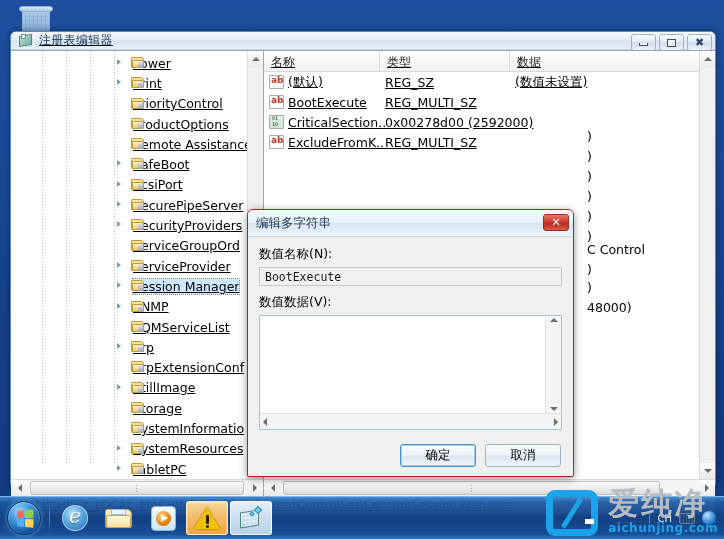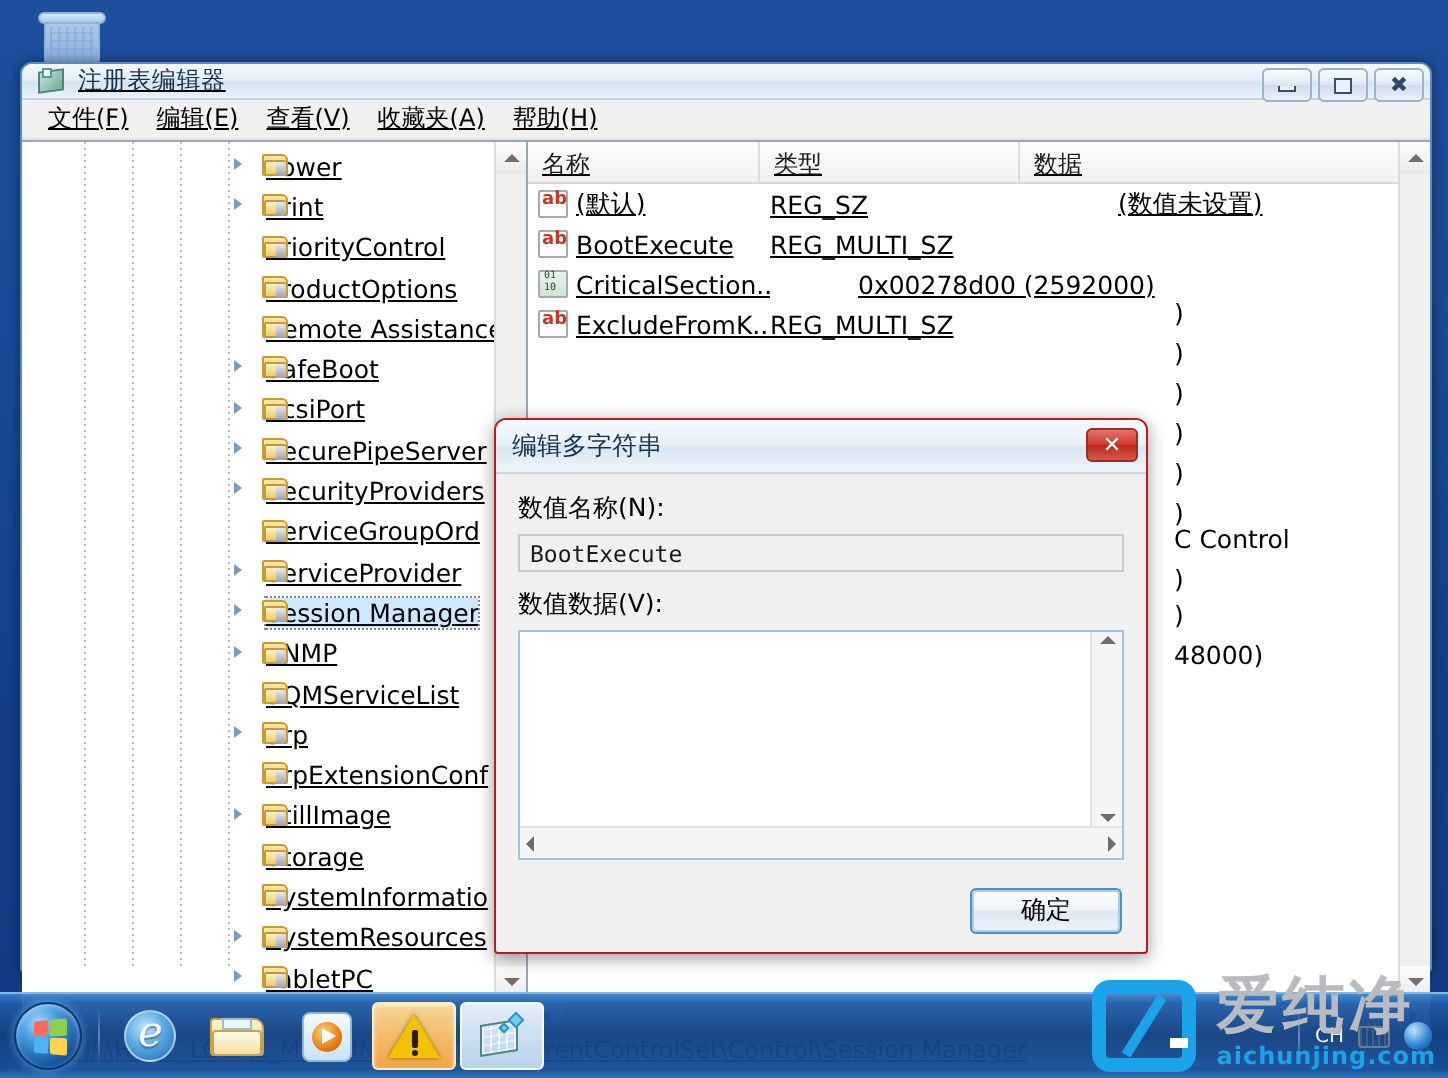--- a/index.html
+++ b/index.html
@@ -188,21 +188,21 @@
     background: linear-gradient(180deg,#e8f3ea,#cfe3d4);
   }
   .val-ico.dword::after {
     content: "01\A 10"; white-space: pre; position: absolute;
     left: 2px; top: -1px; font-size: 5px; line-height: 6px;
     color: #1b4d2e; font-family: "DejaVu Sans Mono", monospace;
   }
   .cell { font-size: 12.5px; color: #000; font-family: "DejaVu Sans", sans-serif; }
   .c-name { width: 97px; overflow: hidden; }
   .c-type { width: 130px; }
-  .c-data { flex: 1; margin-left: 44px; }
+  .c-data { flex: 1; }
 
   
   .vscroll {
     position: absolute; right: 0; top: 0; bottom: 0; width: 16px;
     background: #f0f0f0; border-left: 1px solid #dcdcdc;
   }
   .vsb-up, .vsb-dn {
     position: absolute; left: 0; width: 15px; height: 16px;
     background: linear-gradient(180deg,#fdfdfd,#eaeaea);
     display: flex; align-items: center; justify-content: center;
@@ -524,27 +524,20 @@
           </div>
         <div class="win-btn">
             <span class="gl-max"></span>
           </div>
         <div class="win-btn">
             <span class="gl-close">✖</span>
           </div>
       </div>
     </div>
 
-    <div class="menu-bar">
-      <div class="menu-item">文件(F)</div>
-      <div class="menu-item">编辑(E)</div>
-      <div class="menu-item">查看(V)</div>
-      <div class="menu-item">收藏夹(A)</div>
-      <div class="menu-item">帮助(H)</div>
-    </div>
 
     <div class="panes">
 
       <div id="tree-pane">
         <div class="tree-guides">
           <div class="guide" style="left:31px"></div>
           <div class="guide" style="left:55px"></div>
           <div class="guide" style="left:79px"></div>
           <div class="guide" style="left:103px"></div>
         </div>
@@ -844,20 +837,21 @@
             </div>
           </div>
           <div class="data-hscroll">
             <span class="arr-l"></span>
             <span class="arr-r"></span>
           </div>
         </div>
       </div>
       <div class="dlg-buttons">
         <div class="dlg-btn default">确定</div>
+        <div class="dlg-btn">取消</div>
       </div>
     </div>
 
   </div>
 
   <div id="taskbar">
     <div id="start-orb">
       <div class="orb">
         <div class="orb-flag">
             <i class="of1"></i>

